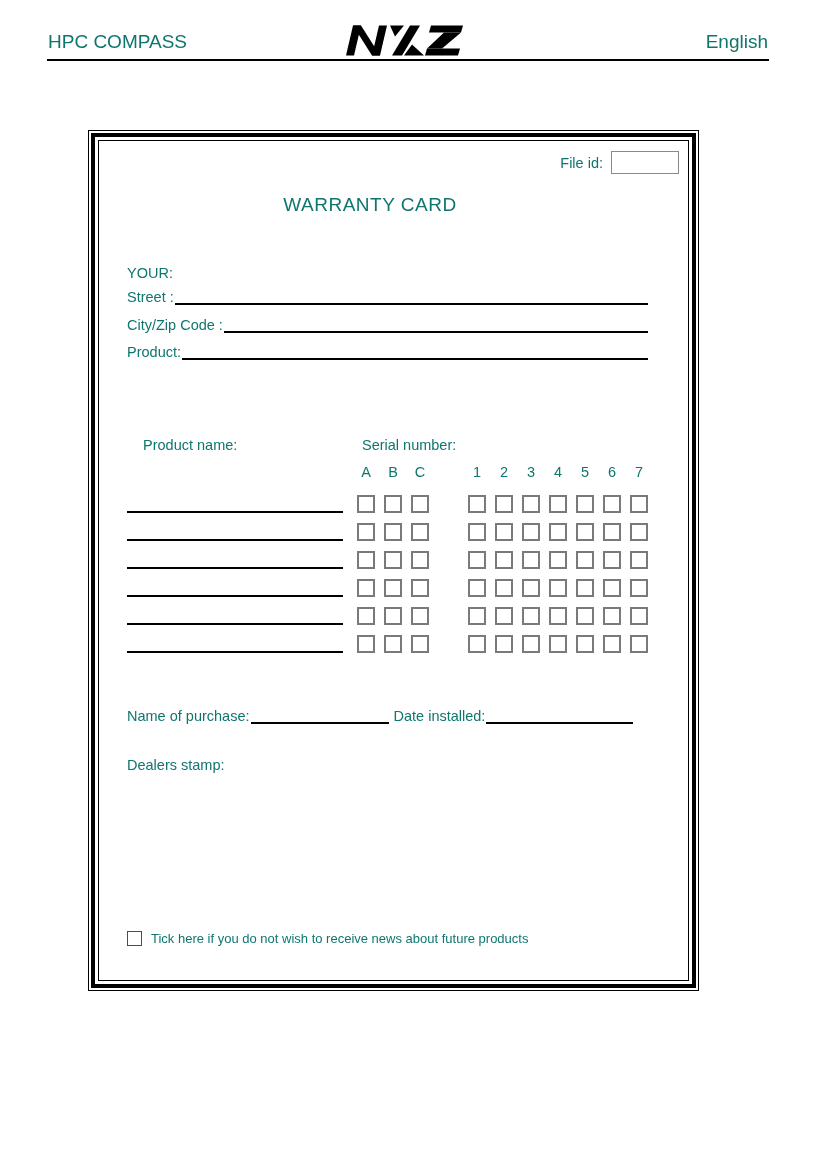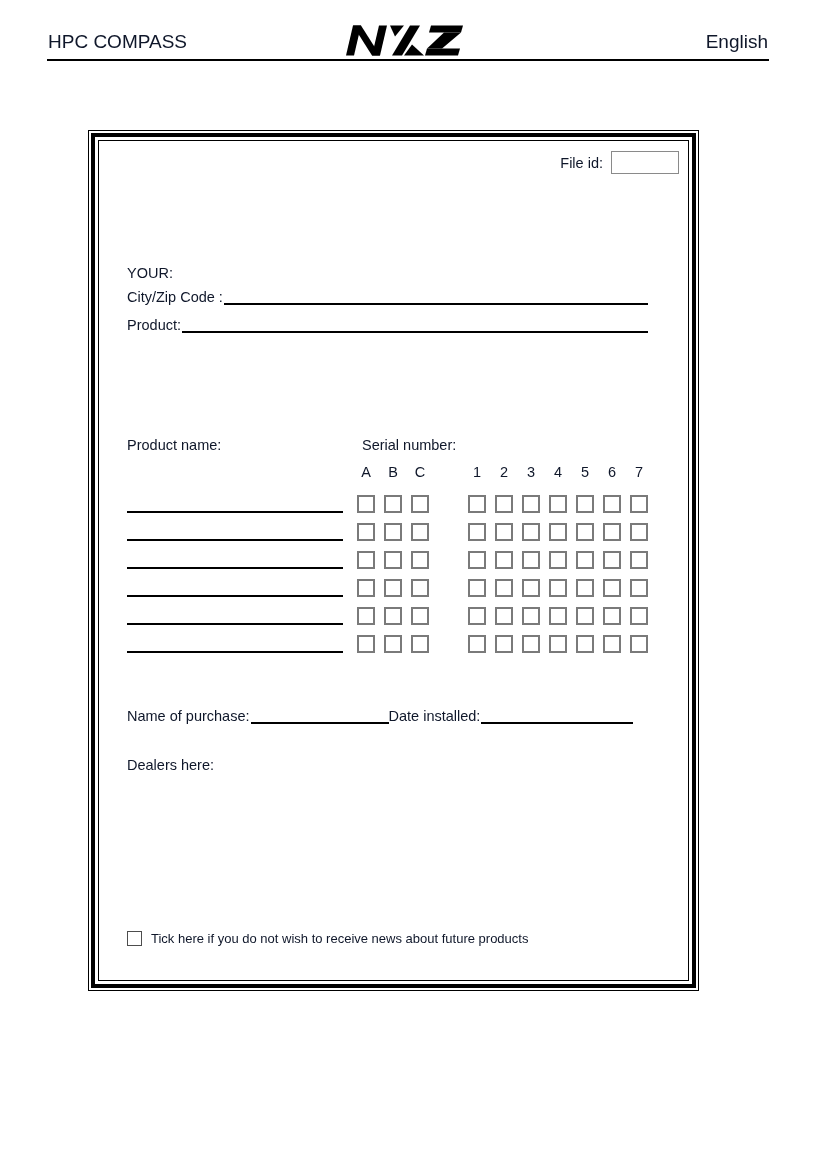--- a/index.html
+++ b/index.html
@@ -1,17 +1,17 @@
 <!DOCTYPE html>
 <html><head>
 <meta charset="utf-8">
 <style>
   html,body{margin:0;padding:0;background:#fff;}
   .page{position:relative;width:816px;height:1040px;background:#ffffff;
-        font-family:"Liberation Sans", sans-serif;color:#0f172a;overflow:hidden;border-radius:30px;}
+        font-family:"Liberation Sans", sans-serif;color:#0f766e;overflow:hidden;border-radius:30px;}
 
   
   .hdr-left{position:absolute;left:48px;top:31px;font-size:19px;}
   .hdr-right{position:absolute;right:48px;top:31px;font-size:19px;}
   .logo{position:absolute;left:345px;top:25px;width:120px;height:31px;}
   .hdr-rule{position:absolute;left:47px;top:59px;width:722px;height:2px;background:#000;}
 
   
   .card{position:absolute;left:88px;top:130px;width:611px;height:861px;
         border:1px solid #000;padding:2px;box-sizing:border-box;}
@@ -37,21 +37,21 @@
   .grid-label{position:absolute;top:0;font-size:14.5px;}
   .hdr-cell{position:absolute;top:27px;width:18px;text-align:center;font-size:14.5px;}
   .cbox{position:absolute;width:18px;height:18px;border:2px solid #7a7a7a;
         background:#fff;box-sizing:border-box;}
   .prod-line{position:absolute;left:0;width:216px;border-bottom:2px solid #000;}
 
   .dates-row{position:absolute;left:28px;top:565px;width:506px;height:18px;
              display:flex;align-items:flex-end;}
   .date-line1{width:138px;border-bottom:2px solid #000;}
   .date-line2{flex:1;border-bottom:2px solid #000;}
-  .date-lbl2{}
+  .date-lbl2{margin-left:5px;}
 
   .dealers{position:absolute;left:28px;top:616px;font-size:14.5px;}
 
   .optout{position:absolute;left:28px;top:790px;display:flex;align-items:center;gap:9px;}
   .optout-box{width:15px;height:15px;border:1.5px solid #4d4d4d;background:#fff;box-sizing:border-box;}
   .optout-label{font-size:13px;}
 
   .footer{position:absolute;top:1112px;left:0;width:100%;text-align:center;font-size:15.5px;}
 </style>
 </head>
@@ -81,35 +81,40 @@
 
   <div class="card">
     <div class="card-mid">
       <div class="card-inner">
 
         <div class="fileid-row">
           <span class="fileid-label">File id:</span>
           <span class="fileid-box"></span>
         </div>
 
+        <div class="card-title">WARRANTY CARD</div>
 
         <div class="owner-heading">YOUR:</div>
         <div class="owner-fields" id="owner-fields">
+            <div class="owner-row">
+              <span class="fld-label">Street :</span>
+              <span class="fld-line"></span>
+            </div>
             <div class="owner-row">
               <span class="fld-label">City/Zip Code :</span>
               <span class="fld-line"></span>
             </div>
             <div class="owner-row">
               <span class="fld-label">Product:</span>
               <span class="fld-line"></span>
             </div>
           </div>
 
         <div class="grid" id="serial-grid">
-          <span class="grid-label" style="left:0;">Product name:</span>
+          <span class="grid-label" style="left:16px;">Product name:</span>
           <span class="grid-label" style="left:235px;">Serial number:</span>
         <span class="hdr-cell" style="left: 230px;">A</span>
             <span class="hdr-cell" style="left: 257px;">B</span>
             <span class="hdr-cell" style="left: 284px;">C</span>
             <span class="hdr-cell" style="left: 341px;">1</span>
             <span class="hdr-cell" style="left: 368px;">2</span>
             <span class="hdr-cell" style="left: 395px;">3</span>
             <span class="hdr-cell" style="left: 422px;">4</span>
             <span class="hdr-cell" style="left: 449px;">5</span>
             <span class="hdr-cell" style="left: 476px;">6</span>
@@ -182,21 +187,21 @@
             <div class="cbox" style="left: 503px; top: 197.5px;"></div>
           </div>
 
         <div class="dates-row">
           <span class="fld-label">Name of purchase:</span>
           <span class="date-line1"></span>
           <span class="fld-label date-lbl2">Date installed:</span>
           <span class="date-line2"></span>
         </div>
 
-        <div class="dealers">Dealers here:</div>
+        <div class="dealers">Dealers stamp:</div>
 
         <div class="optout">
           <span class="optout-box"></span>
           <span class="optout-label">Tick here if you do not wish to receive news about future products</span>
         </div>
 
       </div>
     </div>
   </div>
 

